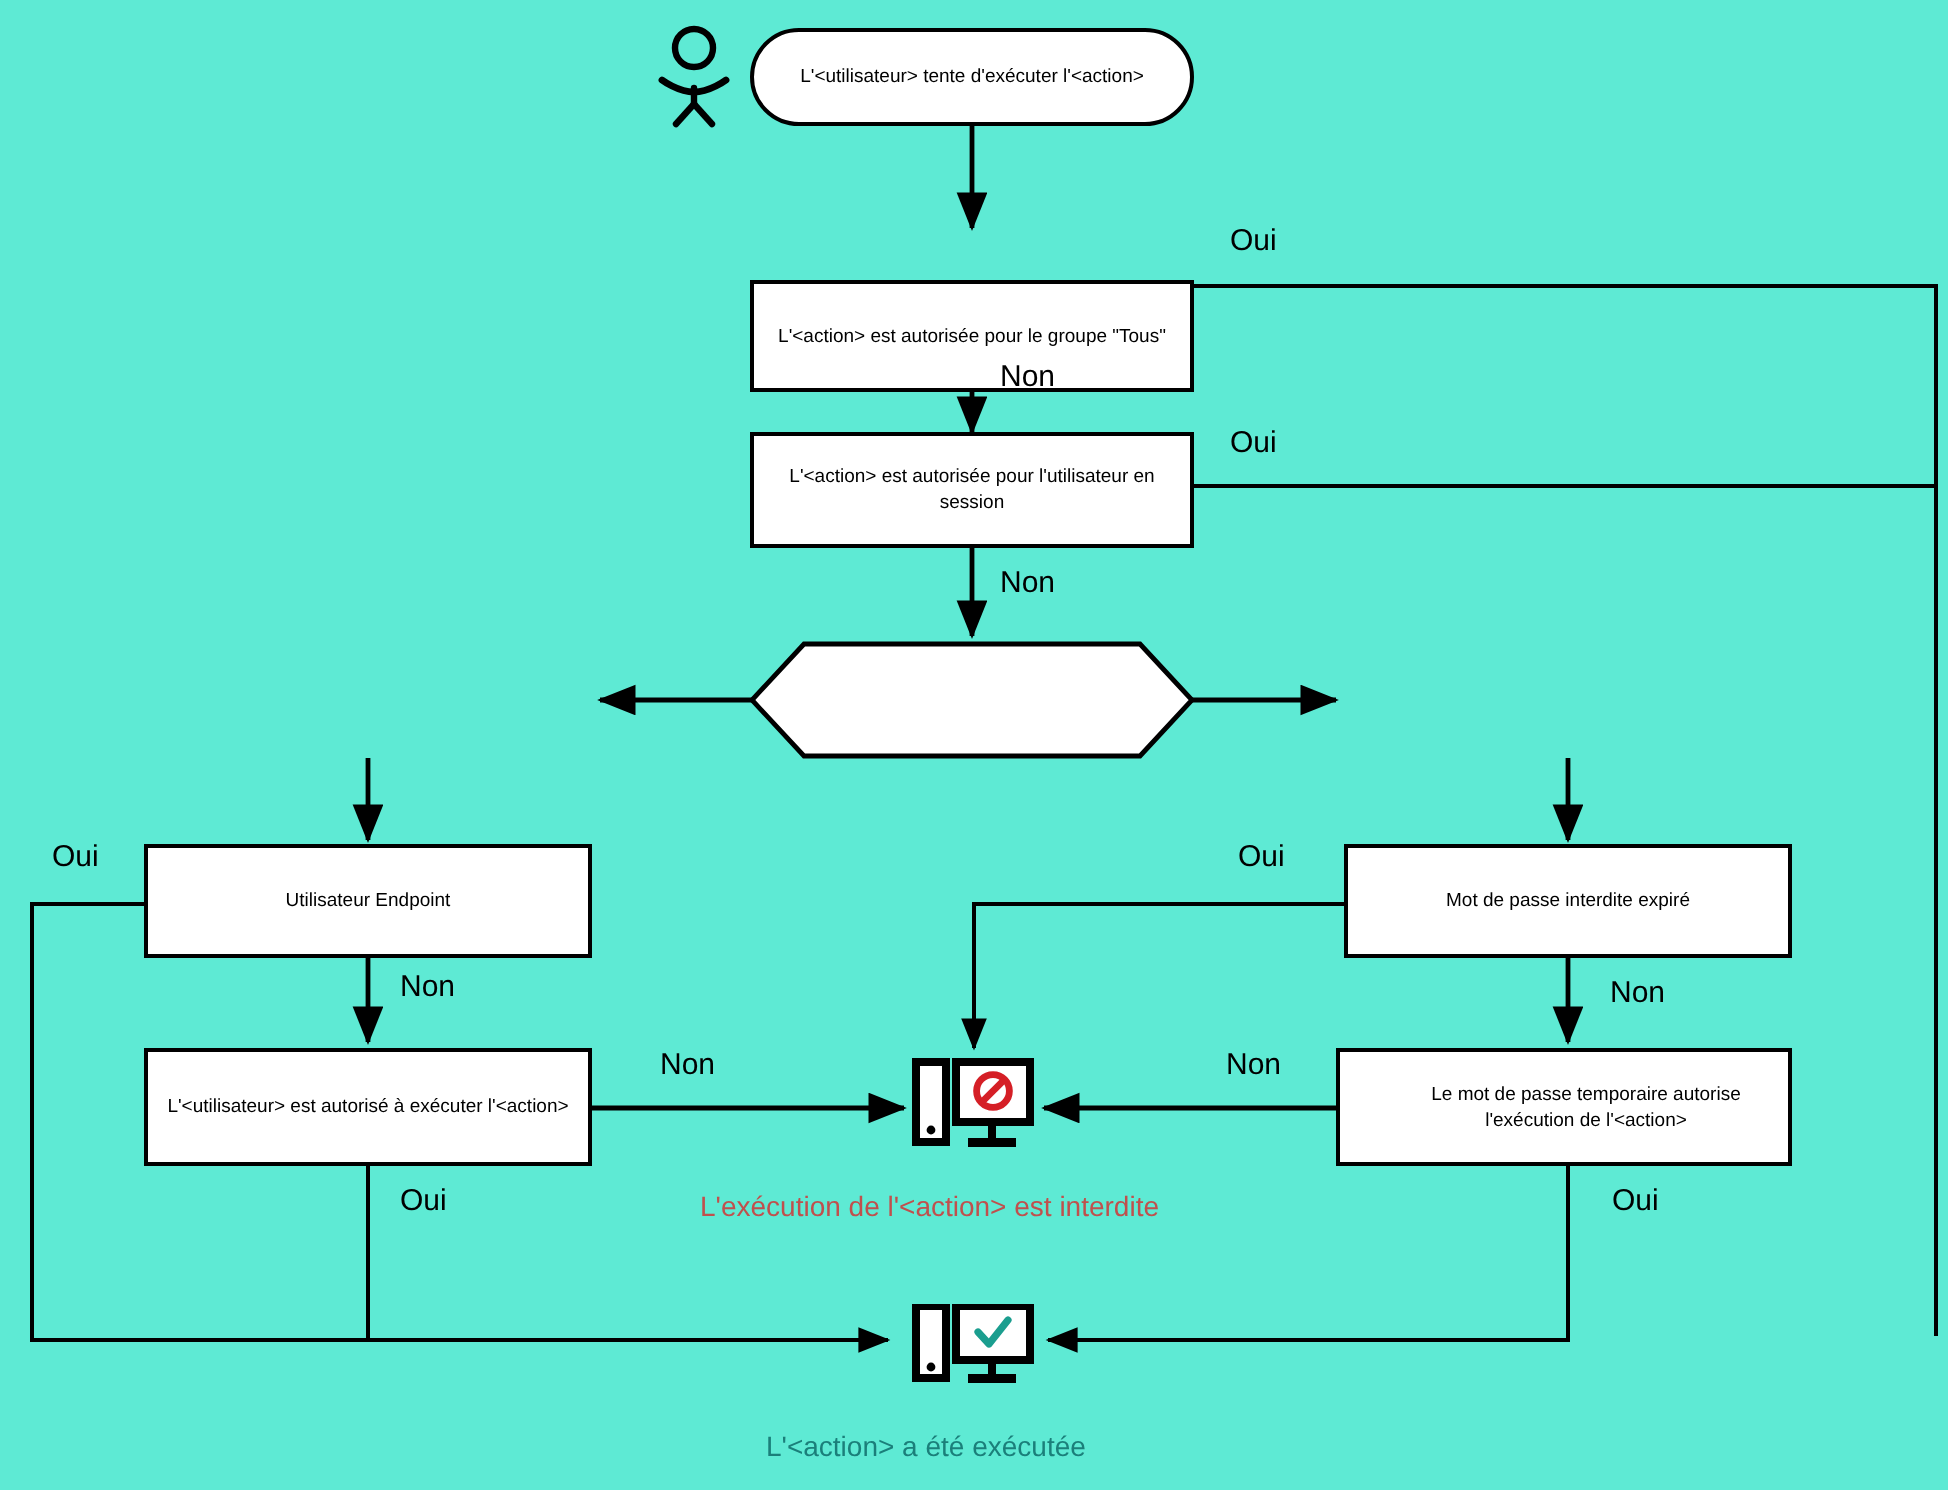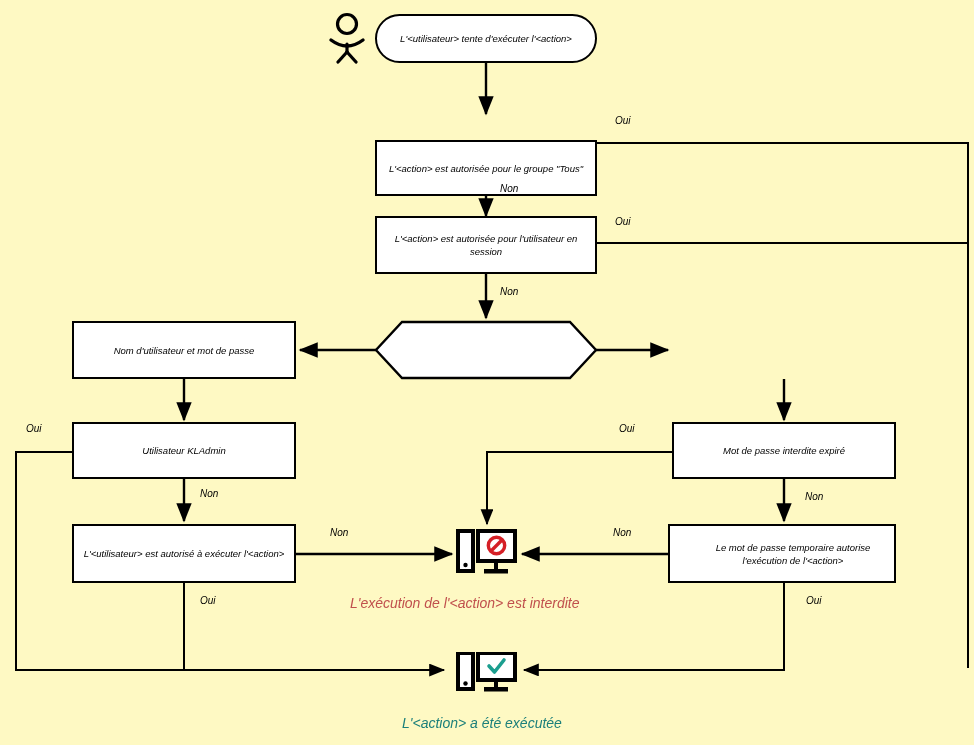--- a/index.html
+++ b/index.html
@@ -4,23 +4,22 @@
 <style>
   html,body{margin:0;padding:0;background:#ffffff;}
   body{
     font-family:"Liberation Sans", sans-serif;
     -webkit-font-smoothing:antialiased;
   }
   #canvas{
     position:relative;
     width:974px;
     height:745px;
-    background:#fef9c3;
+    background:#5eead4;
     overflow:hidden;
-    font-style:italic;
   }
   #wires{
     position:absolute;
     left:0; top:0;
     width:974px; height:745px;
     pointer-events:none;
   }
 
   
   .node{
@@ -56,21 +55,21 @@
   }
   .hex svg{
     position:absolute;
     left:0; top:0;
     width:100%; height:100%;
   }
 
   
   .elabel{
     position:absolute;
-    font-size:10px;
+    font-size:15px;
     color:#000000;
     white-space:nowrap;
     z-index:4;
     line-height:15px;
   }
 
   
   .caption{
     position:absolute;
     font-size:14px;
@@ -161,26 +160,23 @@
   <div class="node" style="left:375px; top:216px; width:222px; height:58px;">
     <span>L'&lt;action&gt; est autorisée pour l'utilisateur en session</span>
   </div>
 
   <div class="node hex" style="left:374px; top:320px; width:224px; height:60px;">
     <svg viewBox="0 0 224 60" preserveAspectRatio="none" xmlns="http://www.w3.org/2000/svg">
       <polygon points="28,2 196,2 222,30 196,58 28,58 2,30" fill="#ffffff" stroke="#000000" stroke-width="2.4"></polygon>
     </svg>
   </div>
 
-  <div class="node" style="left:72px; top:321px; width:224px; height:58px;">
-    <span>Nom d'utilisateur et mot de passe</span>
-  </div>
 
   <div class="node" style="left:72px; top:422px; width:224px; height:57px;">
-    <span>Utilisateur KLAdmin</span>
+    <span>Utilisateur Endpoint</span>
   </div>
 
   <div class="node" style="left:72px; top:524px; width:224px; height:59px;">
     <span>L'&lt;utilisateur&gt; est autorisé à exécuter l'&lt;action&gt;</span>
   </div>
 
 
   <div class="node" style="left:672px; top:422px; width:224px; height:57px;">
     <span>Mot de passe interdite expiré</span>
   </div>
@@ -223,15 +219,15 @@
   <div class="icon" style="left:456px; top:652px; width:62px; height:42px;">
     <svg width="62" height="42" viewBox="0 0 62 42" xmlns="http://www.w3.org/2000/svg">
       <rect x="2" y="1" width="15" height="36" fill="#ffffff" stroke="#000" stroke-width="4"></rect>
       <circle cx="9.5" cy="31.5" r="2.2" fill="#000"></circle>
       <rect x="22" y="1" width="37" height="27" fill="#ffffff" stroke="#000" stroke-width="4"></rect>
       <rect x="38" y="28" width="4" height="7" fill="#000"></rect>
       <rect x="28" y="35" width="24" height="4.5" fill="#000"></rect>
       <path d="M33,14 L38.5,20 L48,8" fill="none" stroke="#1b9e8f" stroke-width="3.6" stroke-linecap="round" stroke-linejoin="round"></path>
     </svg>
   </div>
-  <div class="caption allow" style="left:383px; top:715px;margin-left:19px;">L'&lt;action&gt; a été exécutée</div>
+  <div class="caption allow" style="left:383px; top:715px;">L'&lt;action&gt; a été exécutée</div>
 
 </div>
 
 </body></html>

